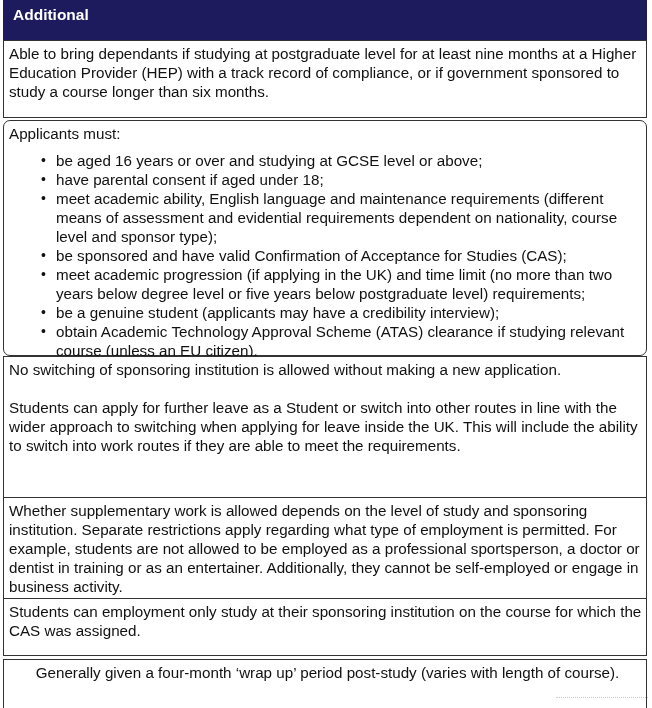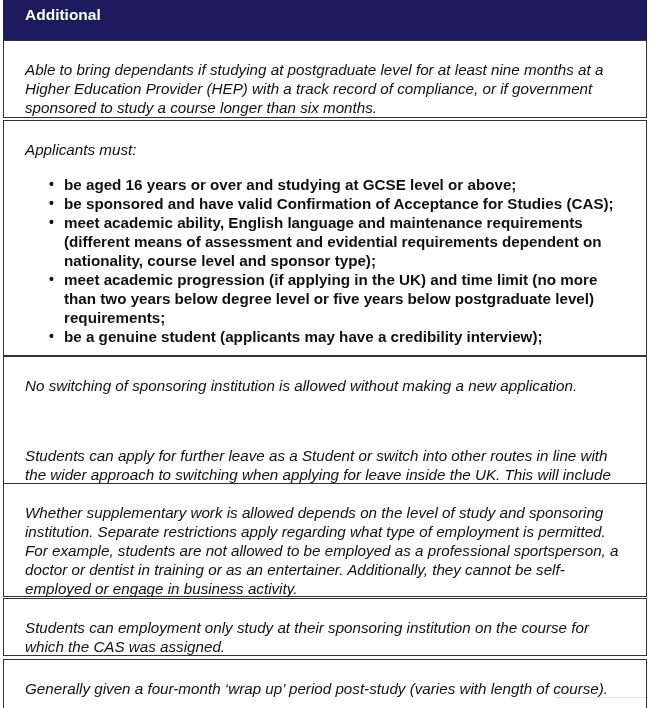--- a/index.html
+++ b/index.html
@@ -8,32 +8,32 @@
       font-family: "Liberation Sans", sans-serif;
       color: #111111;
       font-size: 15.2px;
       line-height: 19px;
     }
     .doc { position: relative; width: 652px; }
     .header {
       position: absolute; left: 3px; top: 0; width: 644px; height: 40px;
       background: #1e1a5e;
       color: #ffffff; font-weight: bold; font-size: 15.5px;
-      box-sizing: border-box; padding: 5px 0 0 22px;
+      box-sizing: border-box; padding: 5px 0 0 10px;
     }
     .cell {
       position: absolute; left: 3px; width: 644px;
       border: 1px solid #333;
       box-sizing: border-box;
       padding: 3px 0 0 5px;
       background: #fff;
     }
-    .cell p { margin: 16px; font-style: italic; }
+    .cell p { margin: 0; }
     .gap { height: 19px; }
-    ul.bullets { margin: 16px; padding: 0 0 0 0; list-style: none; font-weight: bold; }
+    ul.bullets { margin: 8px; padding: 0 0 0 0; list-style: none; }
     ul.bullets li { position: relative; padding-left: 39px; }
     ul.bullets li::before {
       content: "\2022"; position: absolute; left: 24px; top: 0;
       font-size: 14px;
     }
     .wm {
       position: absolute; right: 4px; top: 697px; width: 92px; height: 2px;
       border-top: 1px dotted #cccccc;
     }
   </style>
@@ -42,43 +42,45 @@
 
 <div class="doc">
   <div class="header">
     <span>Additional</span>
   </div>
 
   <div class="cell" style="top:40px;height:78px;">
     <p>Able to bring dependants if studying at postgraduate level for at least nine months at a Higher Education Provider (HEP) with a track record of compliance, or if government sponsored to study a course longer than six months.</p>
   </div>
 
-  <div class="cell" style="top:120px;height:236px;">
+  <div class="cell" style="top:120px;height:236px;border-radius:7px;">
     <p>Applicants must:</p>
     <ul class="bullets">
       <li>be aged 16 years or over and studying at GCSE level or above;</li>
+      <li>have parental consent if aged under 18;</li>
+      <li>meet academic ability, English language and maintenance requirements (different means of assessment and evidential requirements dependent on nationality, course level and sponsor type);</li>
       <li>be sponsored and have valid Confirmation of Acceptance for Studies (CAS);</li>
-      <li>meet academic ability, English language and maintenance requirements (different means of assessment and evidential requirements dependent on nationality, course level and sponsor type);</li>
       <li>meet academic progression (if applying in the UK) and time limit (no more than two years below degree level or five years below postgraduate level) requirements;</li>
       <li>be a genuine student (applicants may have a credibility interview);</li>
+      <li>obtain Academic Technology Approval Scheme (ATAS) clearance if studying relevant course (unless an EU citizen).</li>
     </ul>
   </div>
 
   <div class="cell" style="top:356px;height:155px;">
     <p>No switching of sponsoring institution is allowed without making a new application.</p>
     <div class="gap"></div>
     <p>Students can apply for further leave as a Student or switch into other routes in line with the wider approach to switching when applying for leave inside the UK. This will include the ability to switch into work routes if they are able to meet the requirements.</p>
   </div>
 
-  <div class="cell" style="top:483px;height:114px;">
+  <div class="cell" style="top:497px;height:114px;">
     <p>Whether supplementary work is allowed depends on the level of study and sponsoring institution. Separate restrictions apply regarding what type of employment is permitted. For example, students are not allowed to be employed as a professional sportsperson, a doctor or dentist in training or as an entertainer. Additionally, they cannot be self-employed or engage in business activity.</p>
   </div>
 
   <div class="cell" style="top:598px;height:58px;">
     <p>Students can employment only study at their sponsoring institution on the course for which the CAS was assigned.</p>
   </div>
 
-  <div class="cell" style="top:659px;height:50px;">
+  <div class="cell" style="top:659px;height:50px;text-align:center;">
     <p>Generally given a four-month ‘wrap up’ period post-study (varies with length of course).</p>
   </div>
 
   <div class="wm"></div>
 </div>
 
 </body></html>

